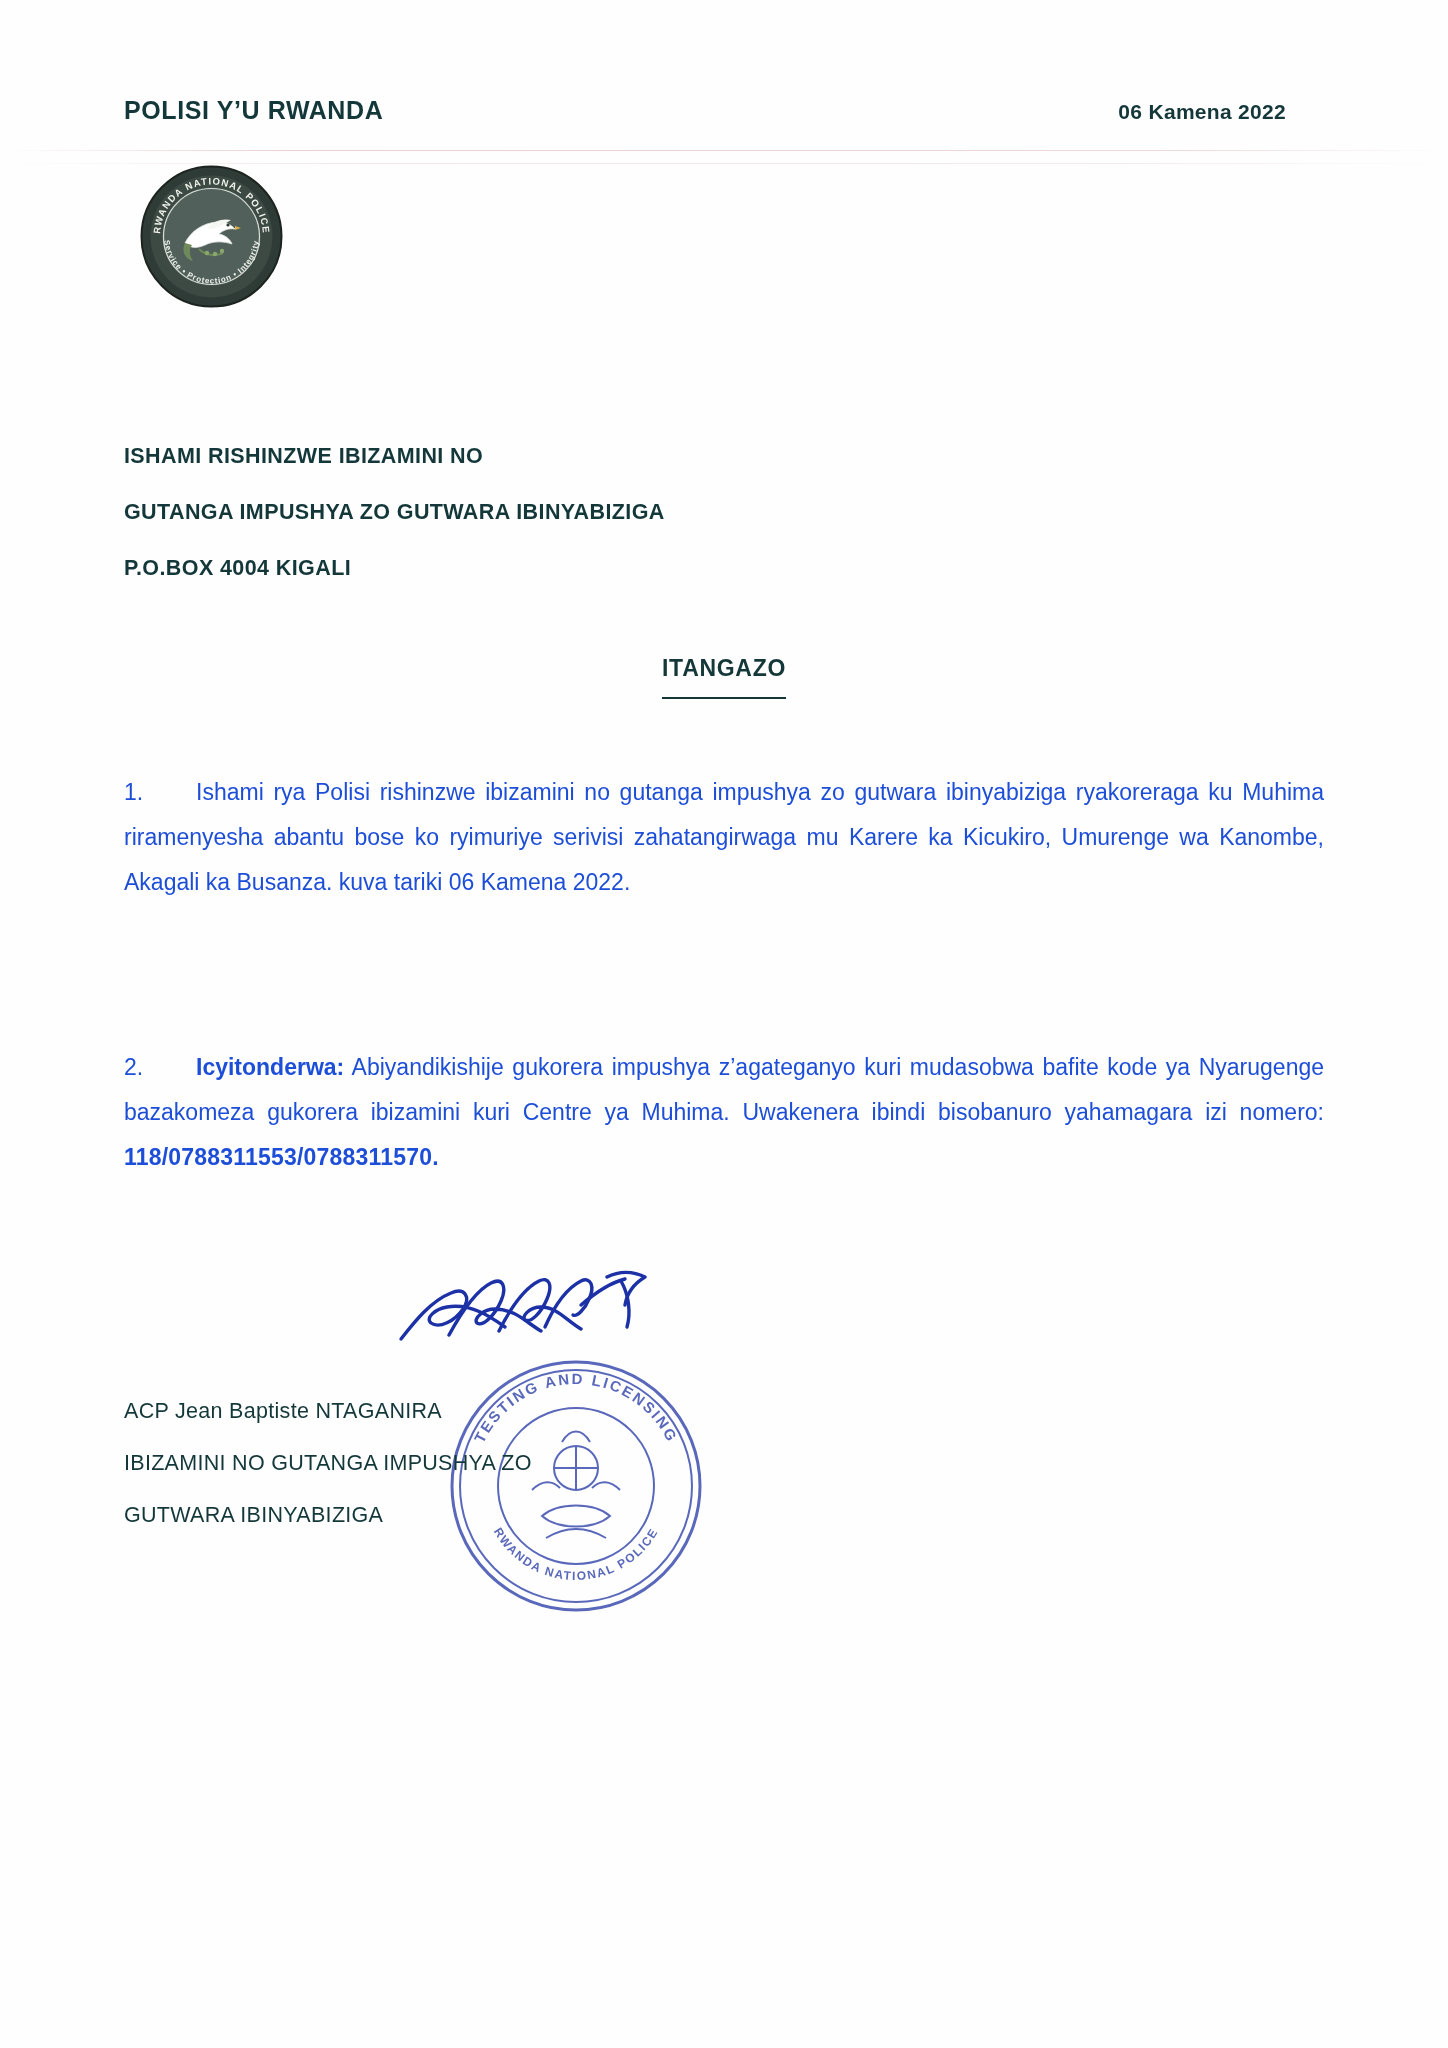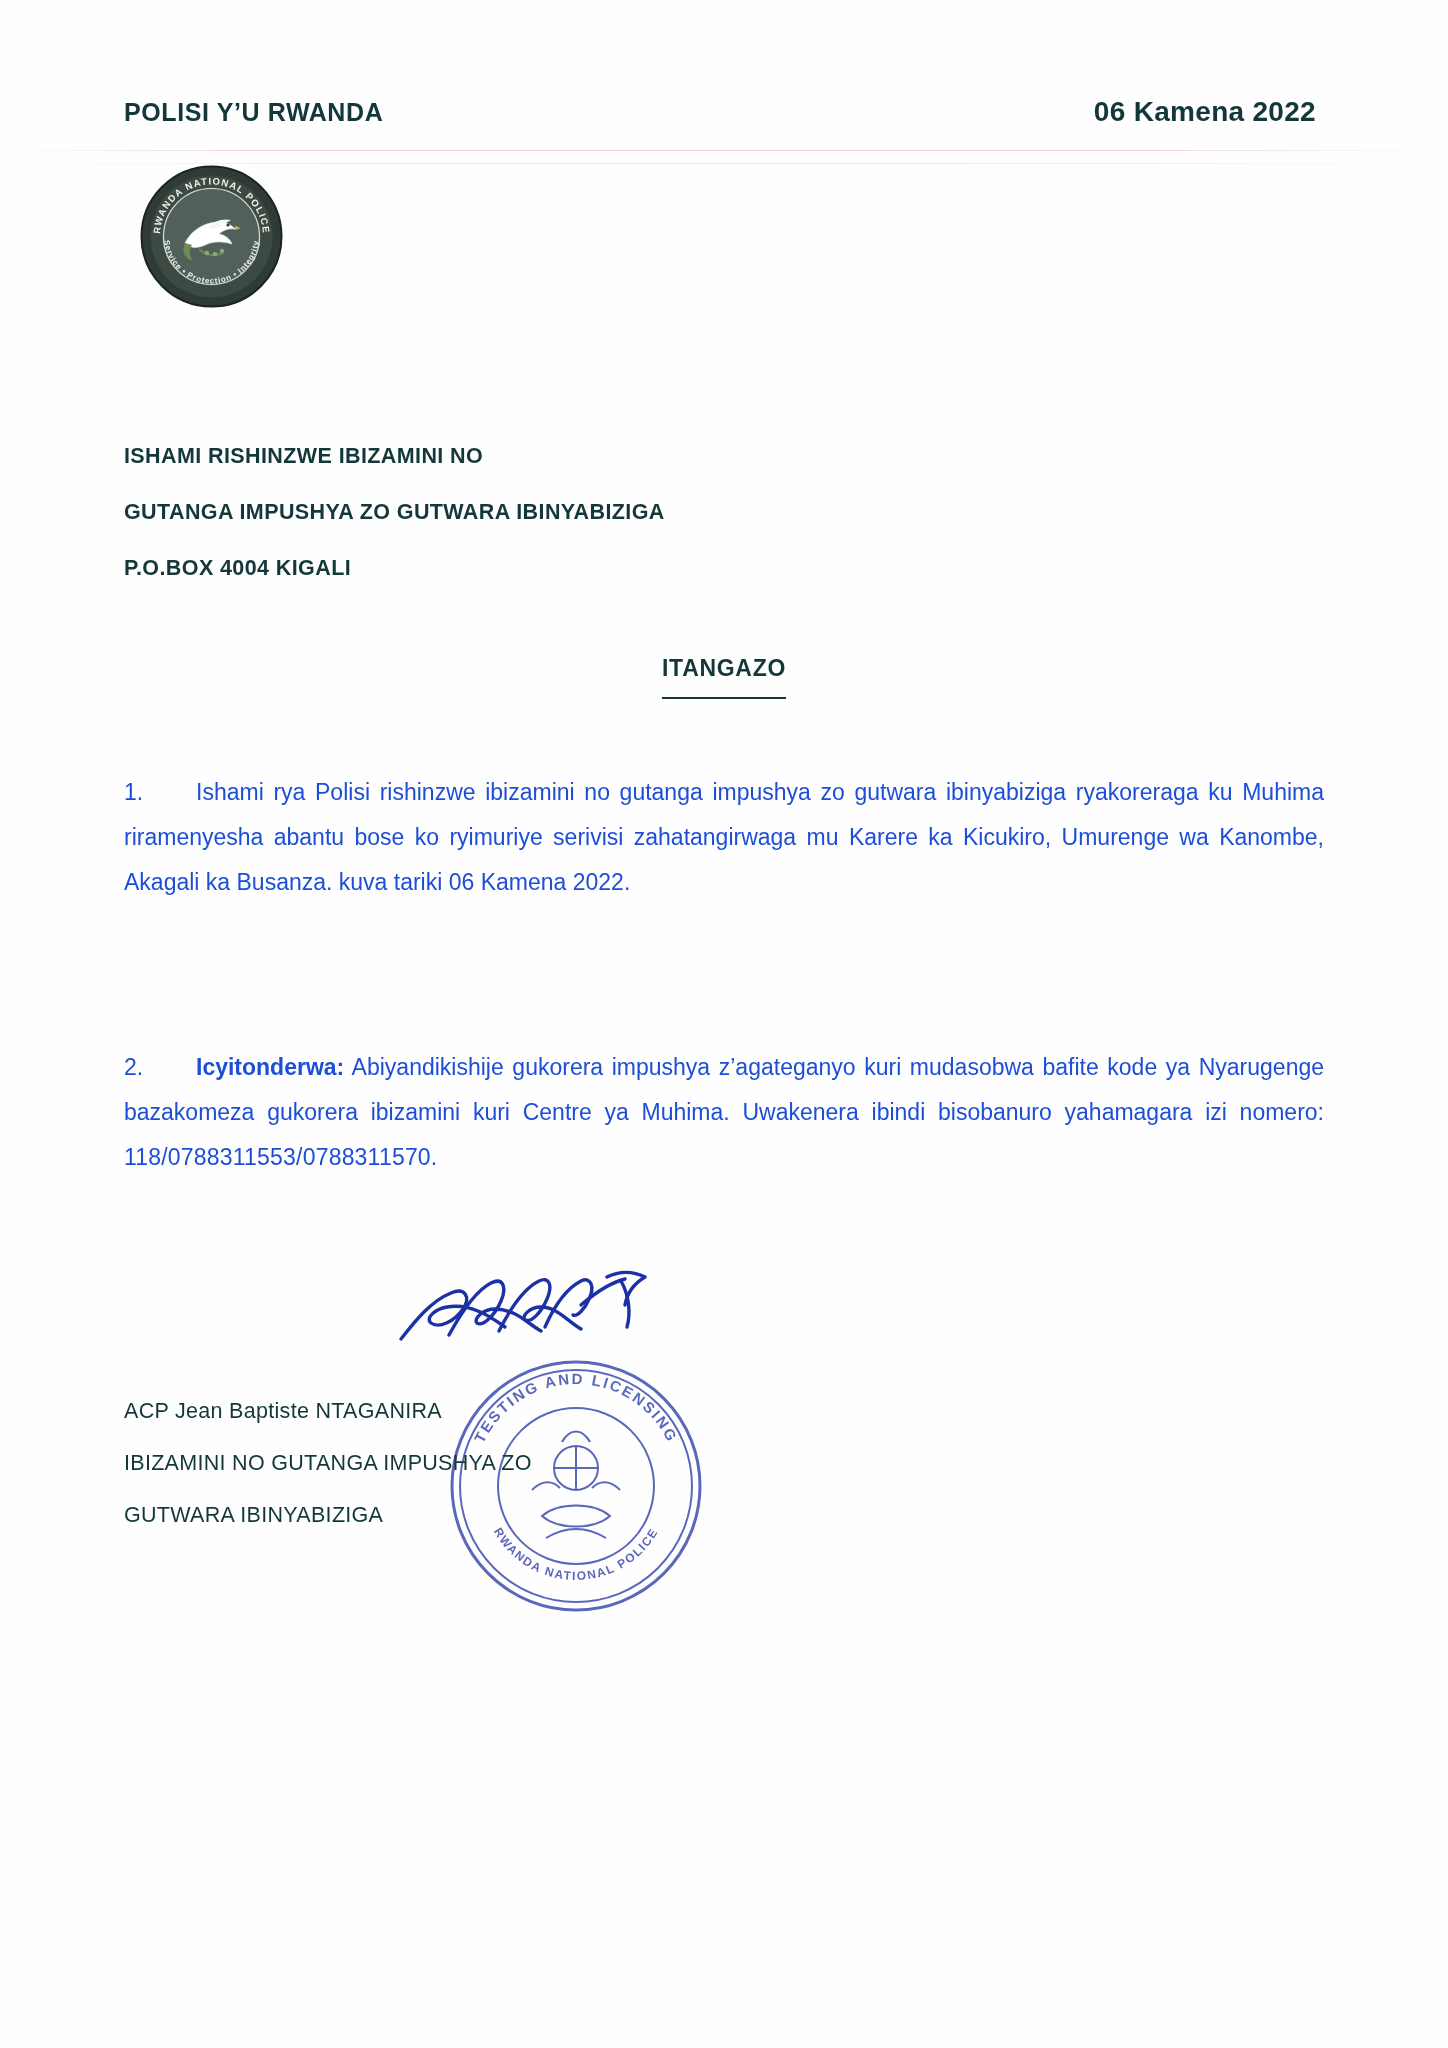--- a/index.html
+++ b/index.html
@@ -48,25 +48,25 @@
     align-items: baseline;
     gap: 40px;
   }
   .org-name {
     font-size: 25px;
     font-weight: bold;
     letter-spacing: 0.6px;
     color: #14383a;
   }
   .doc-date {
-    font-size: 28px;
+    font-size: 21px;
     font-weight: bold;
     letter-spacing: 0.3px;
     color: #14383a;
-    margin-right: 8px;
+    margin-right: 38px;
   }
 
   
   .crest {
     position: absolute;
     top: 165px;
     left: 140px;
     width: 143px;
     height: 143px;
   }
@@ -111,21 +111,21 @@
     text-justify: inter-word;
   }
   .para-1 { top: 770px; position: absolute; width: 1200px; }
   .para-2 { top: 1045px; position: absolute; width: 1200px; }
 
   .num {
     display: inline-block;
     min-width: 72px;
   }
   .b { font-weight: bold; }
-  .phones { font-weight: normal; letter-spacing: 0.2px; }
+  .phones { font-weight: bold; letter-spacing: 0.2px; }
 
   
   .signature {
     position: absolute;
     top: 1265px;
     left: 395px;
     width: 270px;
     height: 100px;
   }
 

